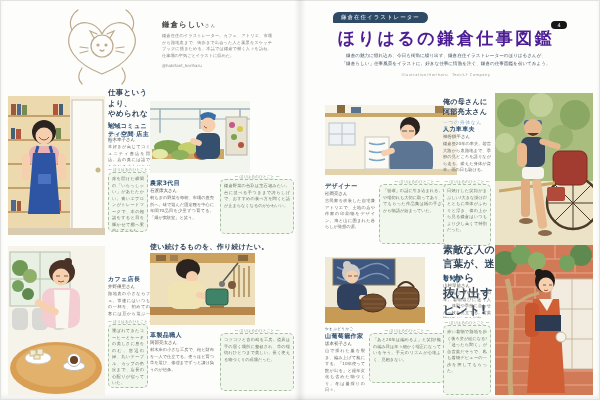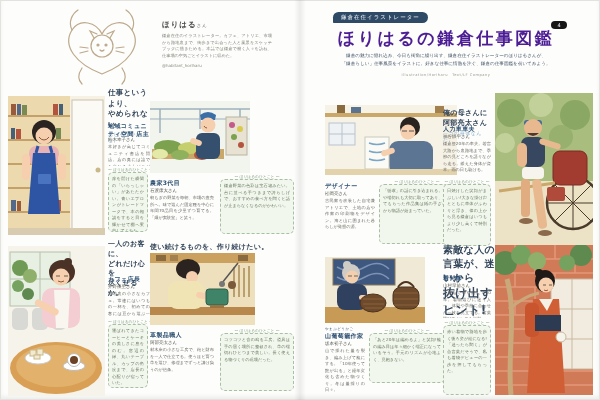--- a/index.html
+++ b/index.html
@@ -56,21 +56,21 @@
         <circle cx="58" cy="41" r="1" fill="#bda98c"></circle>
       <path d="M52,46 q2,2 4,0"></path>
       <path d="M40,44 l-8,-1"></path>
         <path d="M40,47 l-8,2"></path>
         <path d="M68,44 l8,-1"></path>
         <path d="M68,47 l8,2"></path>
     </g>
   </svg>
   <div class="profile">
     <div class="pname">
-      <span>ほりはる</span><small>さん</small>
+      <span>鎌倉らしい</span><small>さん</small>
     </div>
     <div class="pbio">鎌倉在住のイラストレーター。カフェ、アトリエ、市場から路地裏まで、街歩きで出会った人と風景をスケッチブックに描きためる。本誌では鎌倉で働く人々を訪ね、仕事場の空気ごとイラストに収めた。</div>
     <div class="phandle">@habitant_horiharu</div>
   </div>
 
   <div class="hdr-badge">鎌倉在住イラストレーター</div>
   <div class="hdr-title">ほりはるの鎌倉仕事図鑑</div>
   <div class="hdr-desc">
     <div>鎌倉の魅力に惚れ込み、今日も街角に繰り出す、鎌倉在住イラストレーターのほりはるさんが、</div>
       <div>「鎌倉らしい」仕事風景をイラストに。好きな仕事に情熱を注ぐ、鎌倉の仕事図鑑を覗いてみよう。</div>
@@ -181,25 +181,20 @@
       <ellipse cx="48" cy="122" rx="46" ry="26" fill="#d89f55"></ellipse>
       <ellipse cx="48" cy="120" rx="40" ry="21" fill="#e2b16b"></ellipse>
       <ellipse cx="30" cy="112" rx="13" ry="6" fill="#ffffff" stroke="#cccccc"></ellipse>
       <rect x="22" y="104" width="6" height="6" fill="#f3ead2" stroke="#c9b88a"></rect>
         <rect x="29" y="103" width="6" height="6" fill="#f3ead2" stroke="#c9b88a"></rect>
         <rect x="26" y="109" width="6" height="4" fill="#f3ead2" stroke="#c9b88a"></rect>
       <ellipse cx="66" cy="120" rx="11" ry="4.5" fill="#ffffff" stroke="#bbbbbb"></ellipse>
       <circle cx="66" cy="114" r="6.5" fill="#ffffff" stroke="#bbbbbb"></circle>
       <circle cx="66" cy="114" r="4" fill="#6b4226"></circle>
     </svg>
-    <div style="left:100px;top:0;width:42px">
-      <div class="q">一人のお客に、</div>
-      <div class="q">どれだけ心を</div>
-      <div class="q">尽くせるか。</div>
-    </div>
     <div class="job" style="left:100px;top:35px;width:42px">カフェ店長</div>
     <div class="nm" style="left:100px;top:44px;width:42px">井野優里さん</div>
     <div class="body" style="left:100px;top:51px;width:42px;height:26px">路地裏の小さなカフェ。常連にはいつもの一杯を、初めての客には豆から選ぶ一杯を。ケーキは毎朝焼き上げる。</div>
     <div class="clabel" style="left:100px;top:79px;width:40px">〜 ほりはるのひとこと 〜</div>
     <div class="cbox" style="left:100px;top:84px;width:40px;height:64px">
       <div class="ctext">運ばれてきたコーヒーとケーキの美しさに息をのむ。窓辺の緑、丸いテーブル、カップの角度まで、店長の心配りが宿っていた。</div>
     </div>
   </div>
 
   <div class="panel" style="left:150px;top:240px;width:146px;height:156px">
@@ -254,21 +249,21 @@
     <div class="job" style="left:0;top:89px;width:50px">デザイナー</div>
     <div class="nm" style="left:0;top:98px;width:50px">松岡亮さん</div>
     <div class="body" style="left:0;top:105px;width:50px;height:48px">古民家を改装した自宅兼アトリエで、土地の店や作家の印刷物をデザイン。海と山に囲まれた暮らしが発想の源。</div>
     <div class="clabel" style="left:54px;top:86px;width:76px">〜 ほりはるのひとこと 〜</div>
     <div class="cbox" style="left:54px;top:91px;width:76px;height:60px">
       <div class="ctext">「循環」の話に引き込まれる。古紙や端切れも大切に取ってあり、見せてもらった作品集は紙の手ざわりから物語が始まっていた。</div>
     </div>
   </div>
 
   <div class="panel" style="left:443px;top:93px;width:150px;height:157px">
-    <div style="left:0;top:16px;width:50px">
+    <div style="left:0;top:5px;width:50px">
       <div class="q">俺の母さんに</div>
       <div class="q">阿部亮太さん</div>
       <div class="note">一つの身体なんだ。</div>
     </div>
     <div class="job" style="left:0;top:32px;width:48px">人力車車夫</div>
     <div class="nm" style="left:0;top:41px;width:48px">神谷鉄平さん</div>
     <div class="body" style="left:0;top:48px;width:48px;height:36px">鎌倉歴20年の車夫。若宮大路から裏路地まで、季節の見どころを語りながら走る。鍛えた身体が資本。雨の日も駆ける。</div>
     <div class="clabel" style="left:0;top:86px;width:48px">〜 ほりはるのひとこと 〜</div>
     <div class="cbox" style="left:0;top:91px;width:48px;height:62px">
       <div class="ctext">日焼けした笑顔がまぶしい!大きな掛け声とともに車体がふわりと浮き、俥の上から見る鎌倉はいつもより少し高くて特別だった。</div>

